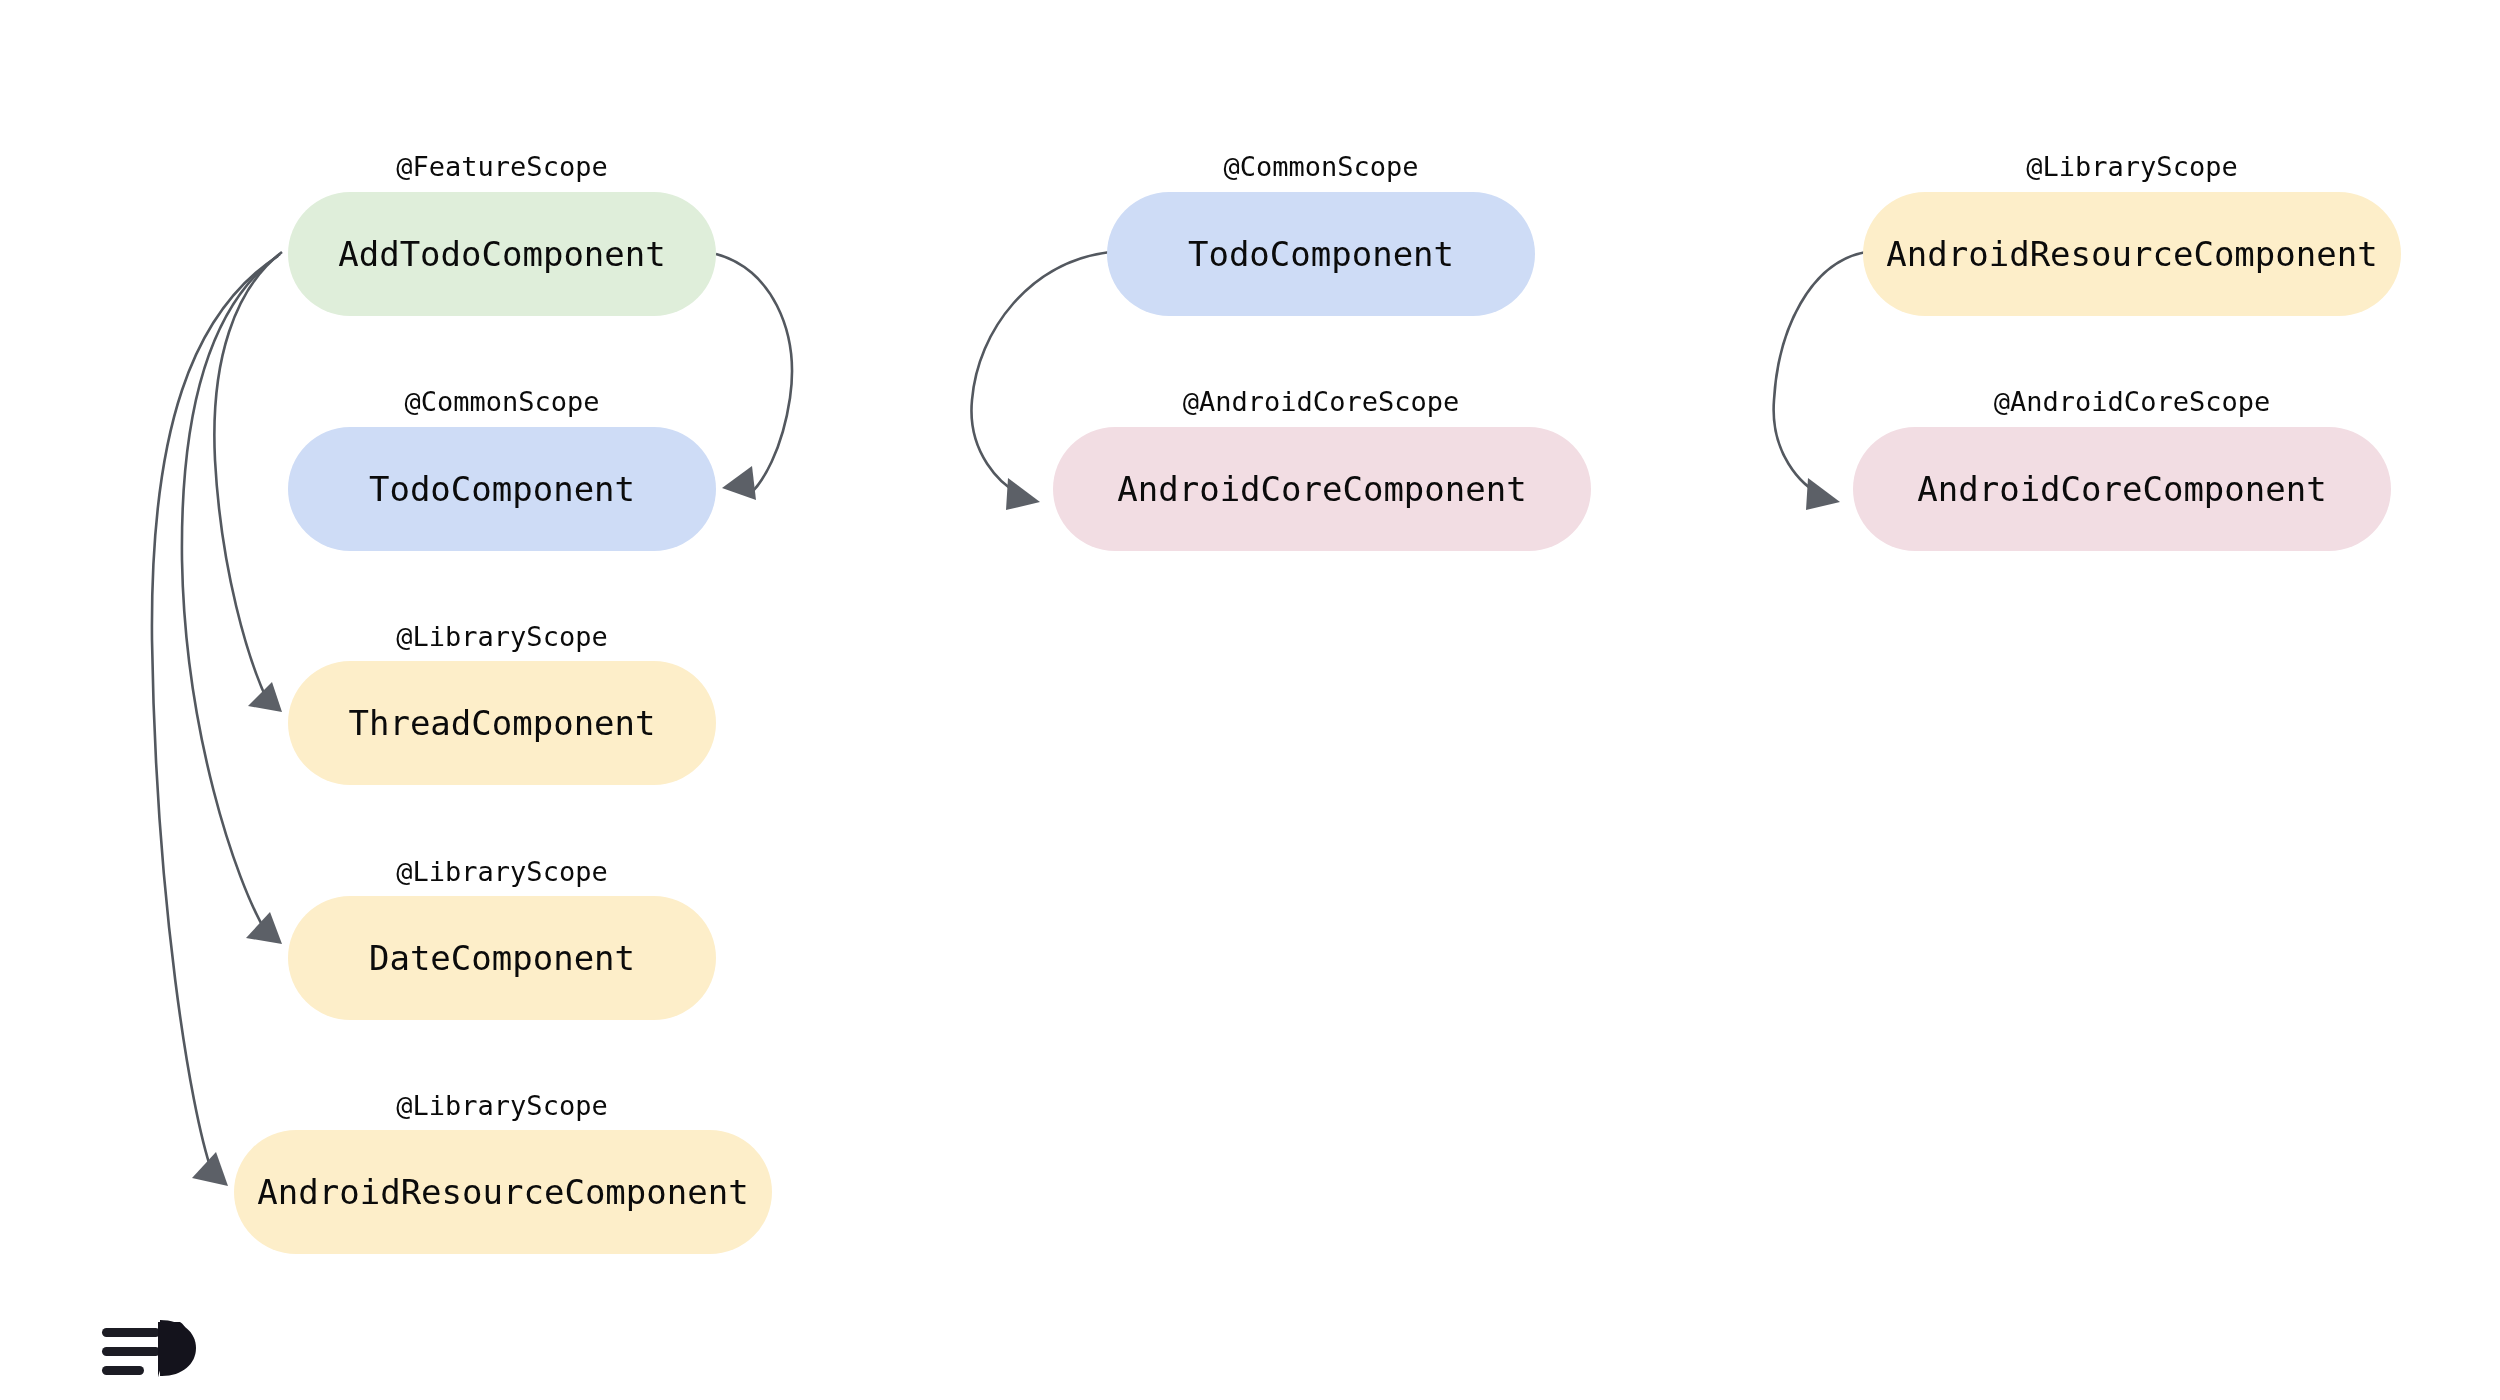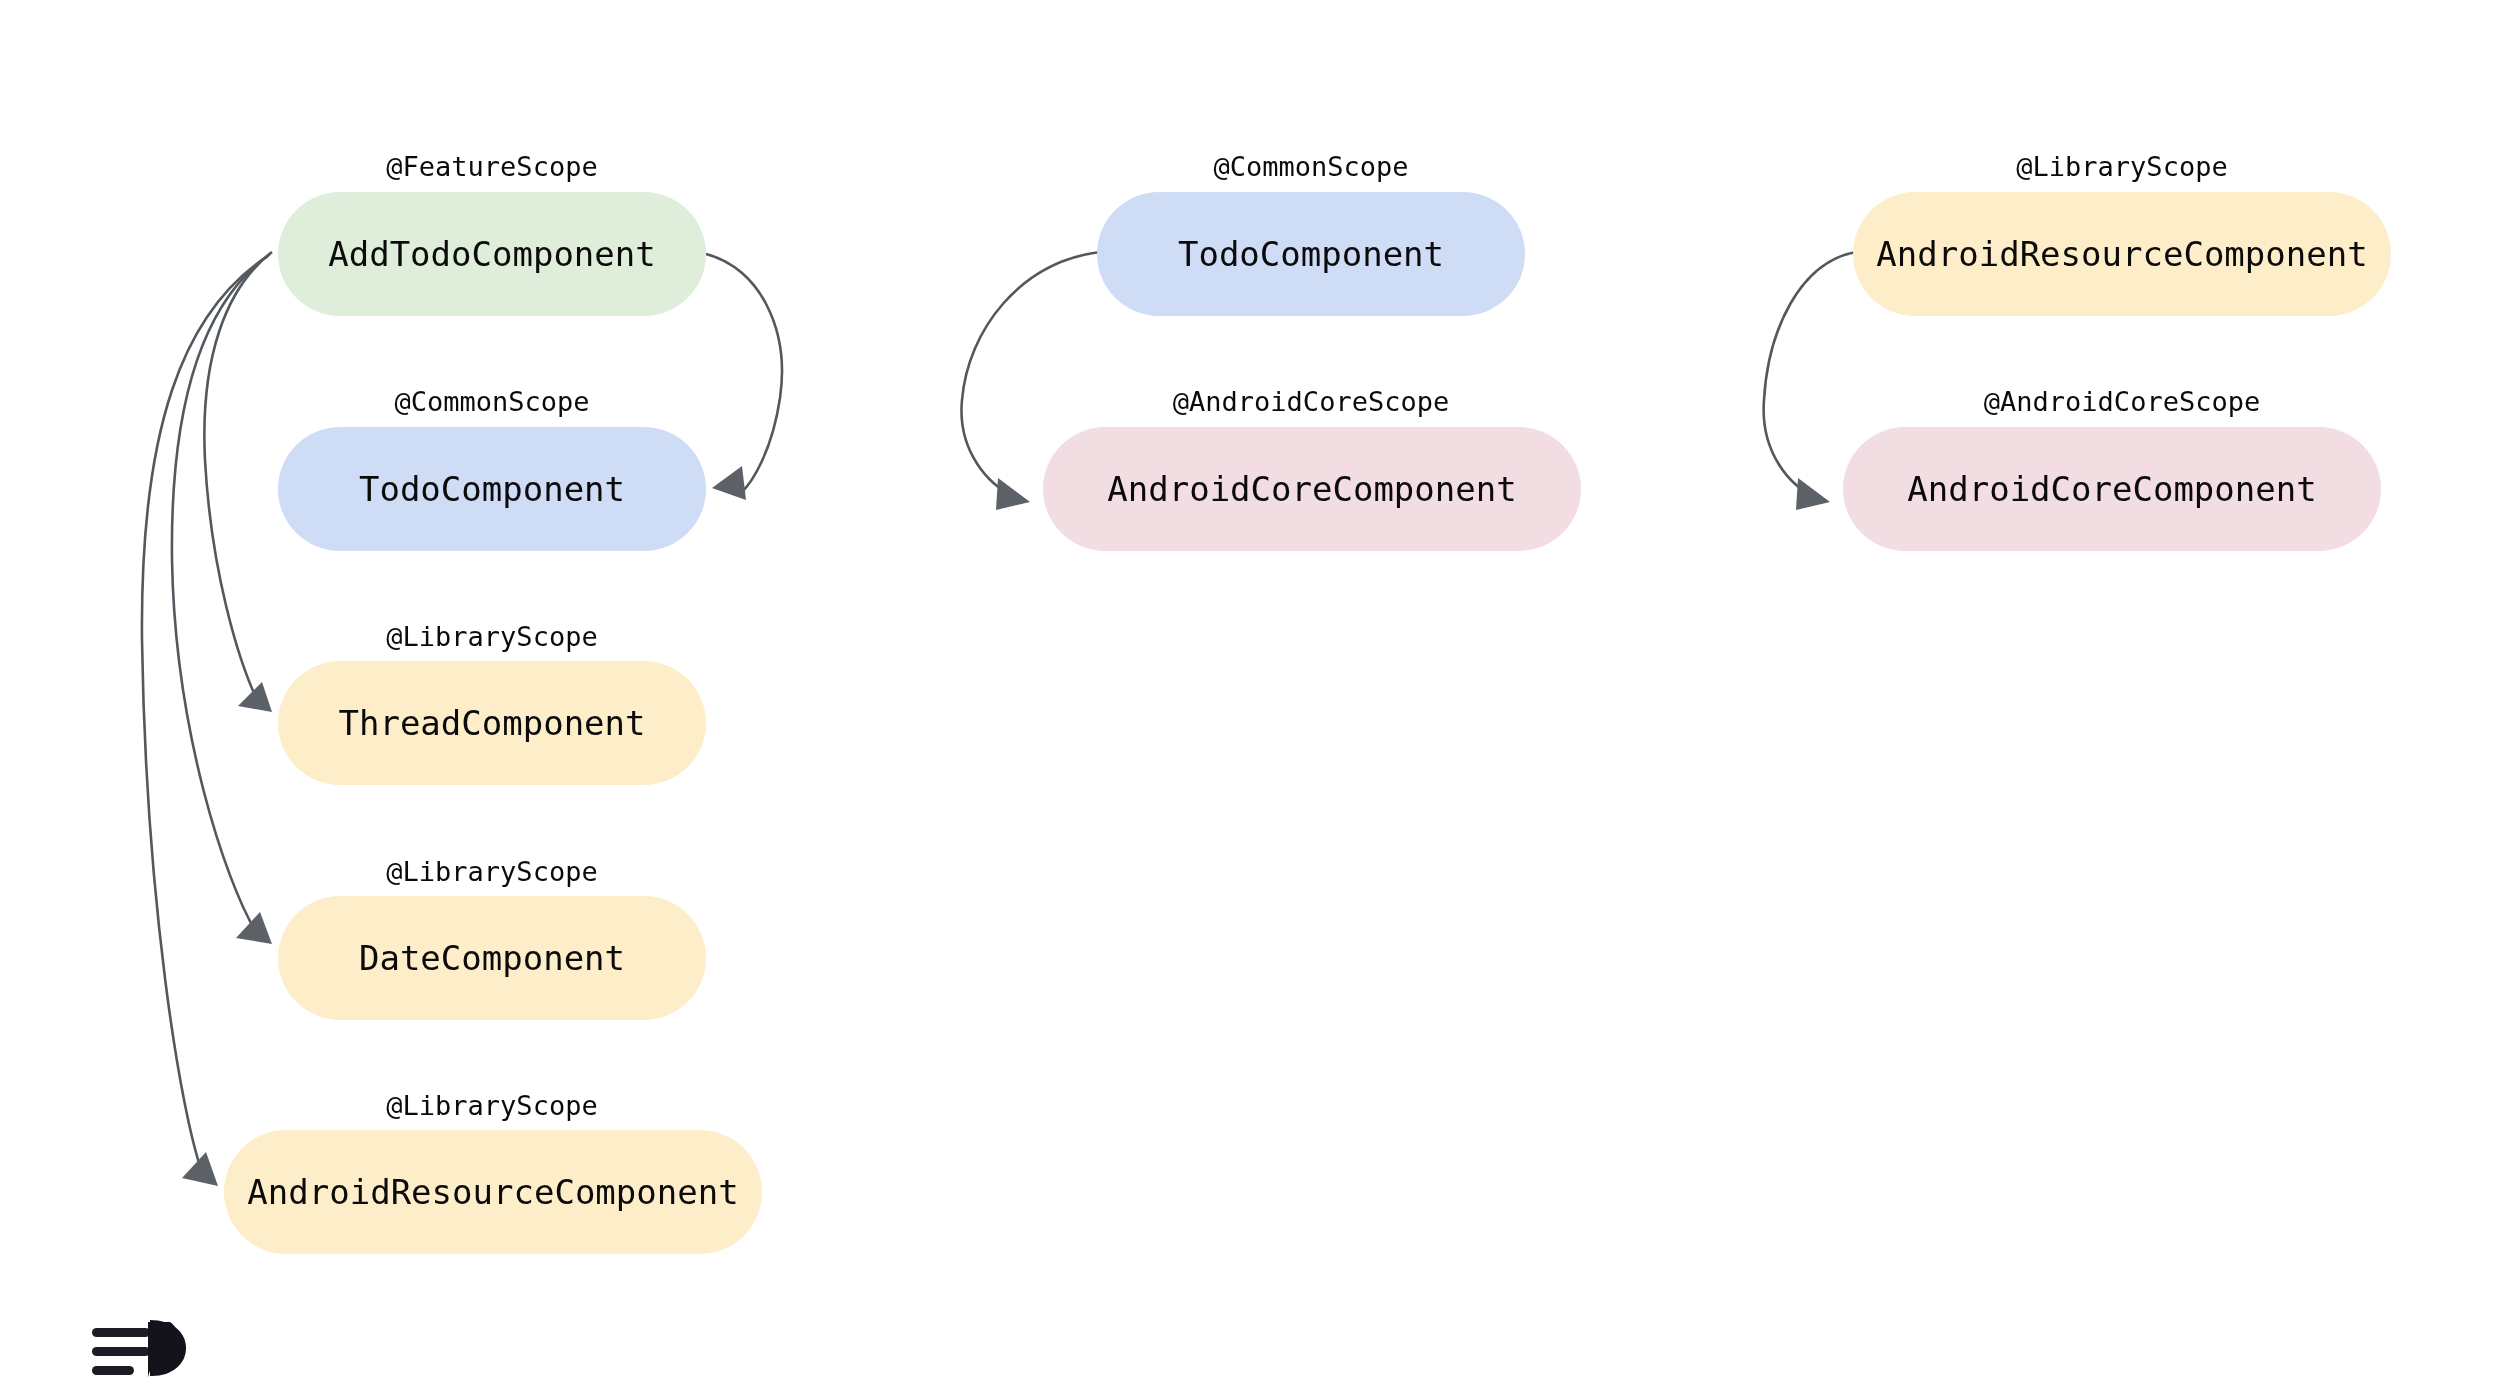--- a/index.html
+++ b/index.html
@@ -11,20 +11,21 @@
     width: 2500px;
     height: 1400px;
     font-family: "DejaVu Sans Mono", "Liberation Mono", monospace;
     overflow: hidden;
   }
   #diagram-root {
     position: relative;
     width: 2088px;
     height: 1400px;
     background: #ffffff;
+    margin-left: 10px;
   }
   svg.flow {
     position: absolute;
     top: 0;
     left: 0;
     width: 2500px;
     height: 1400px;
     display: block;
   }
   .node-shape {

